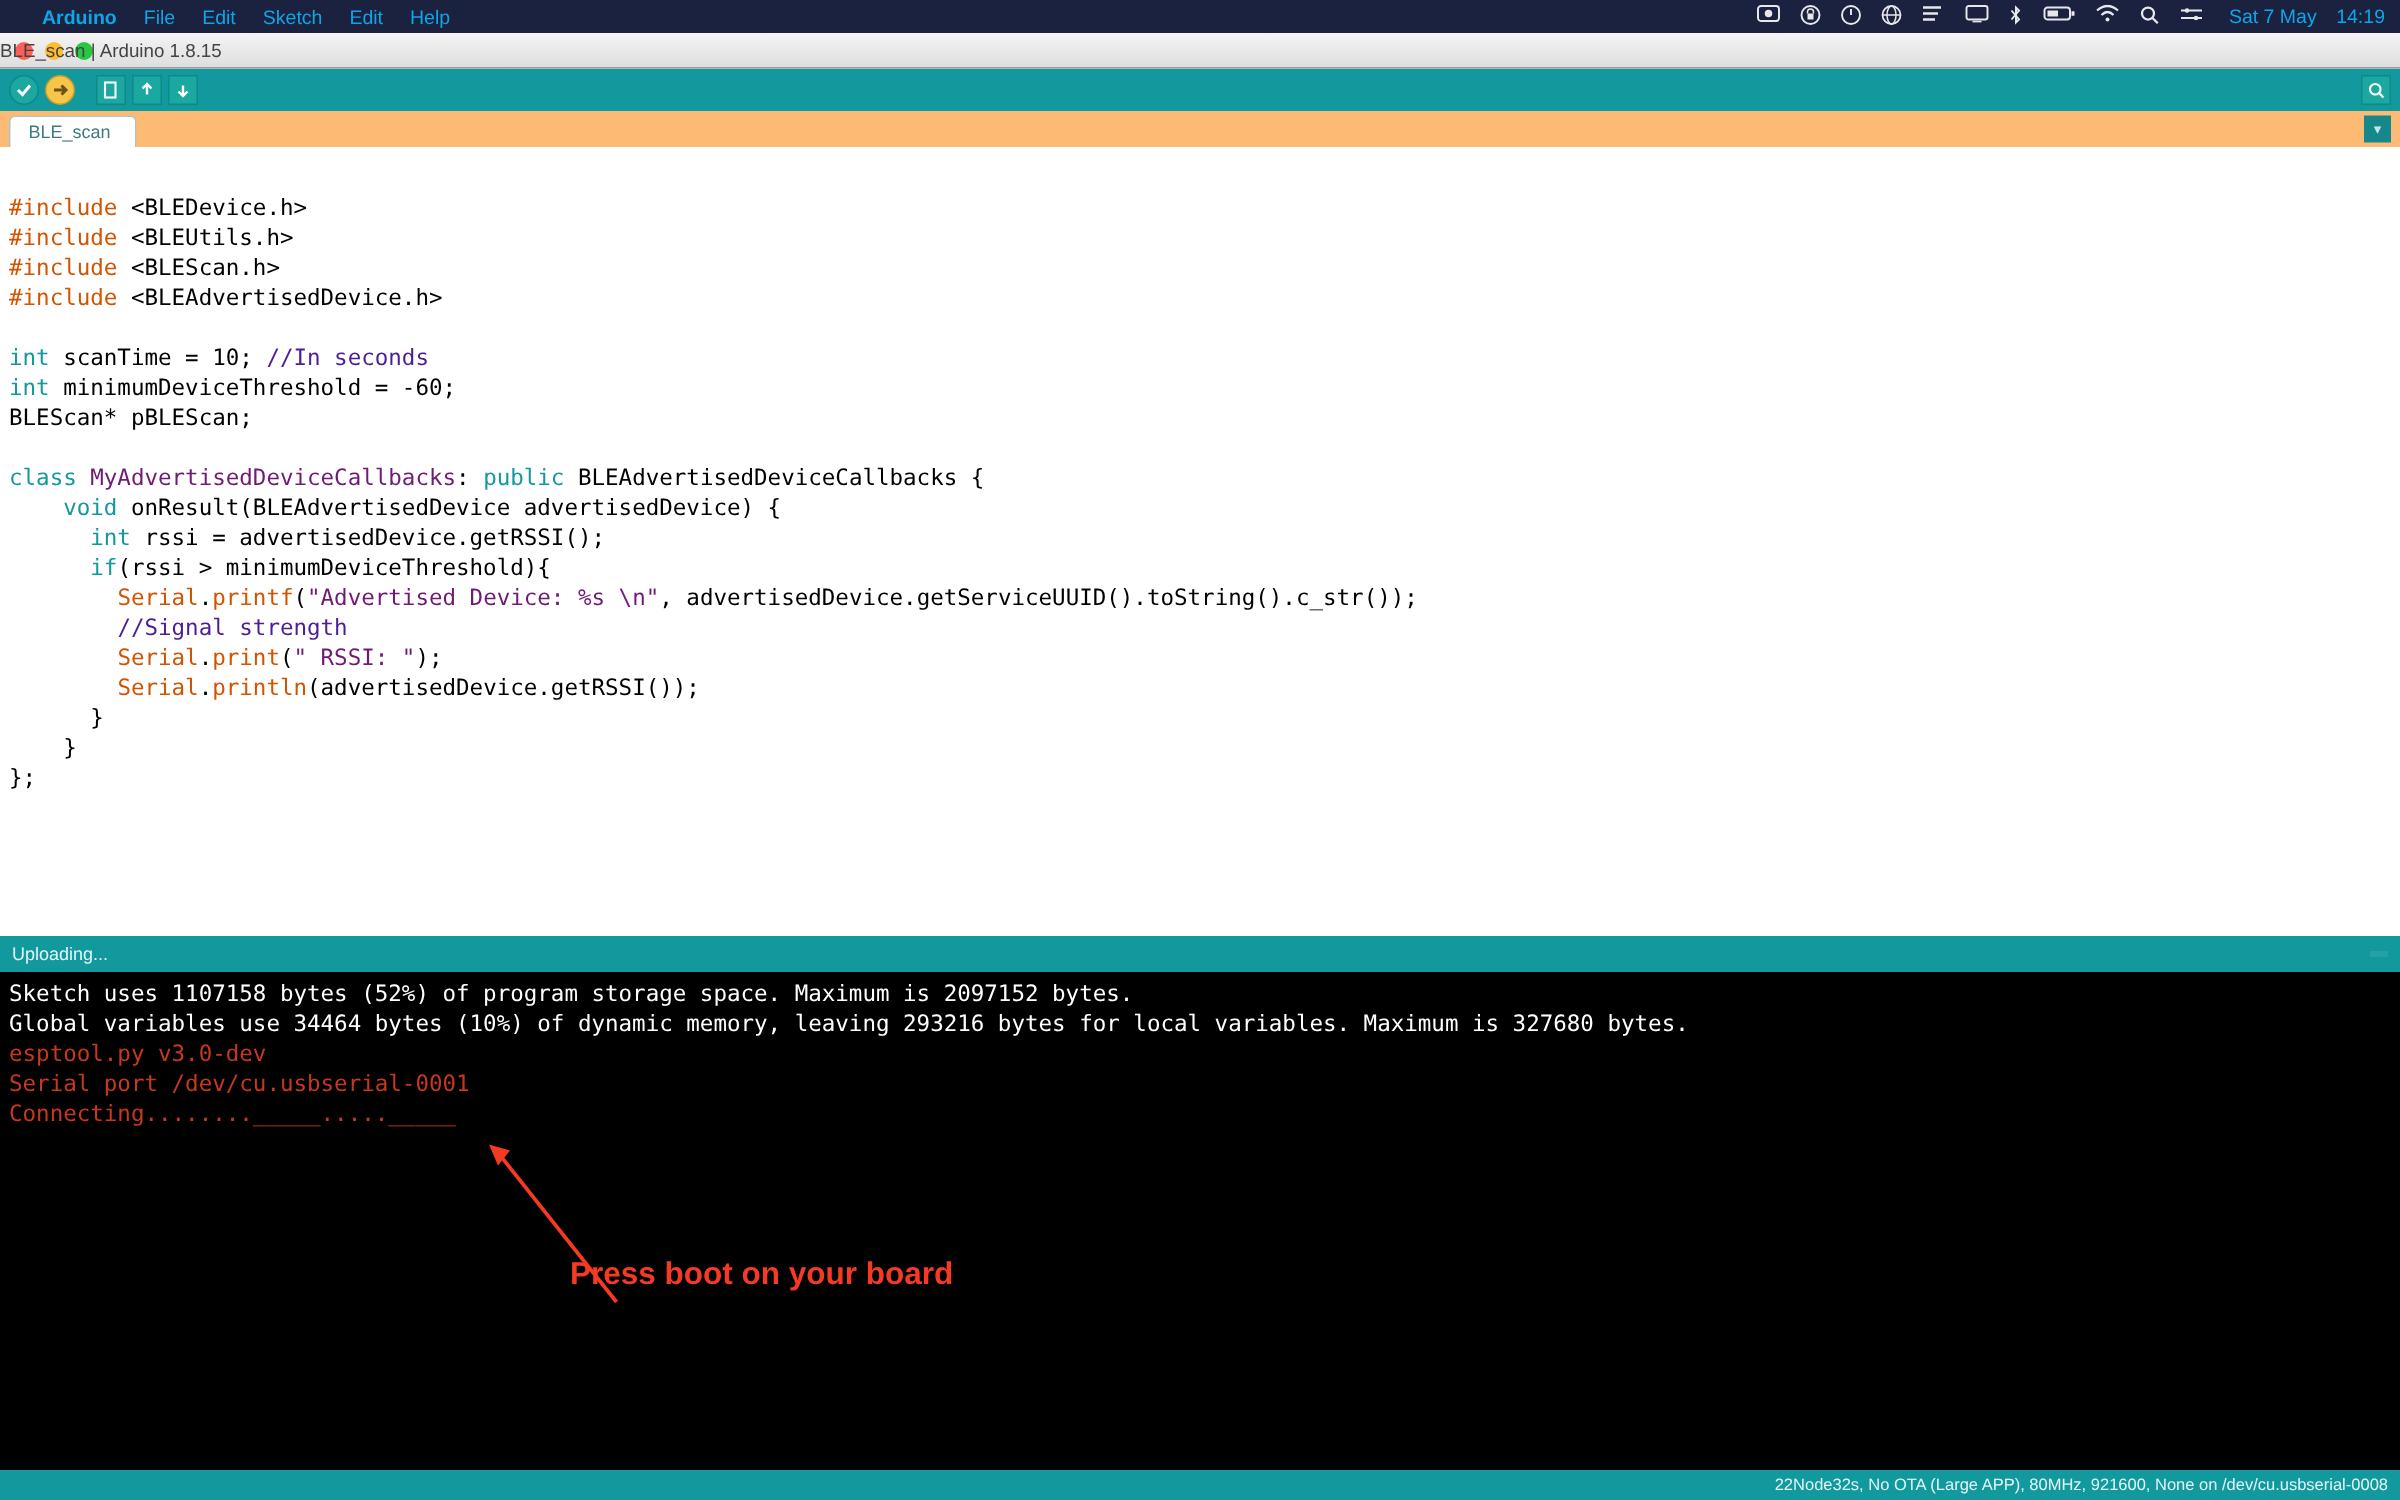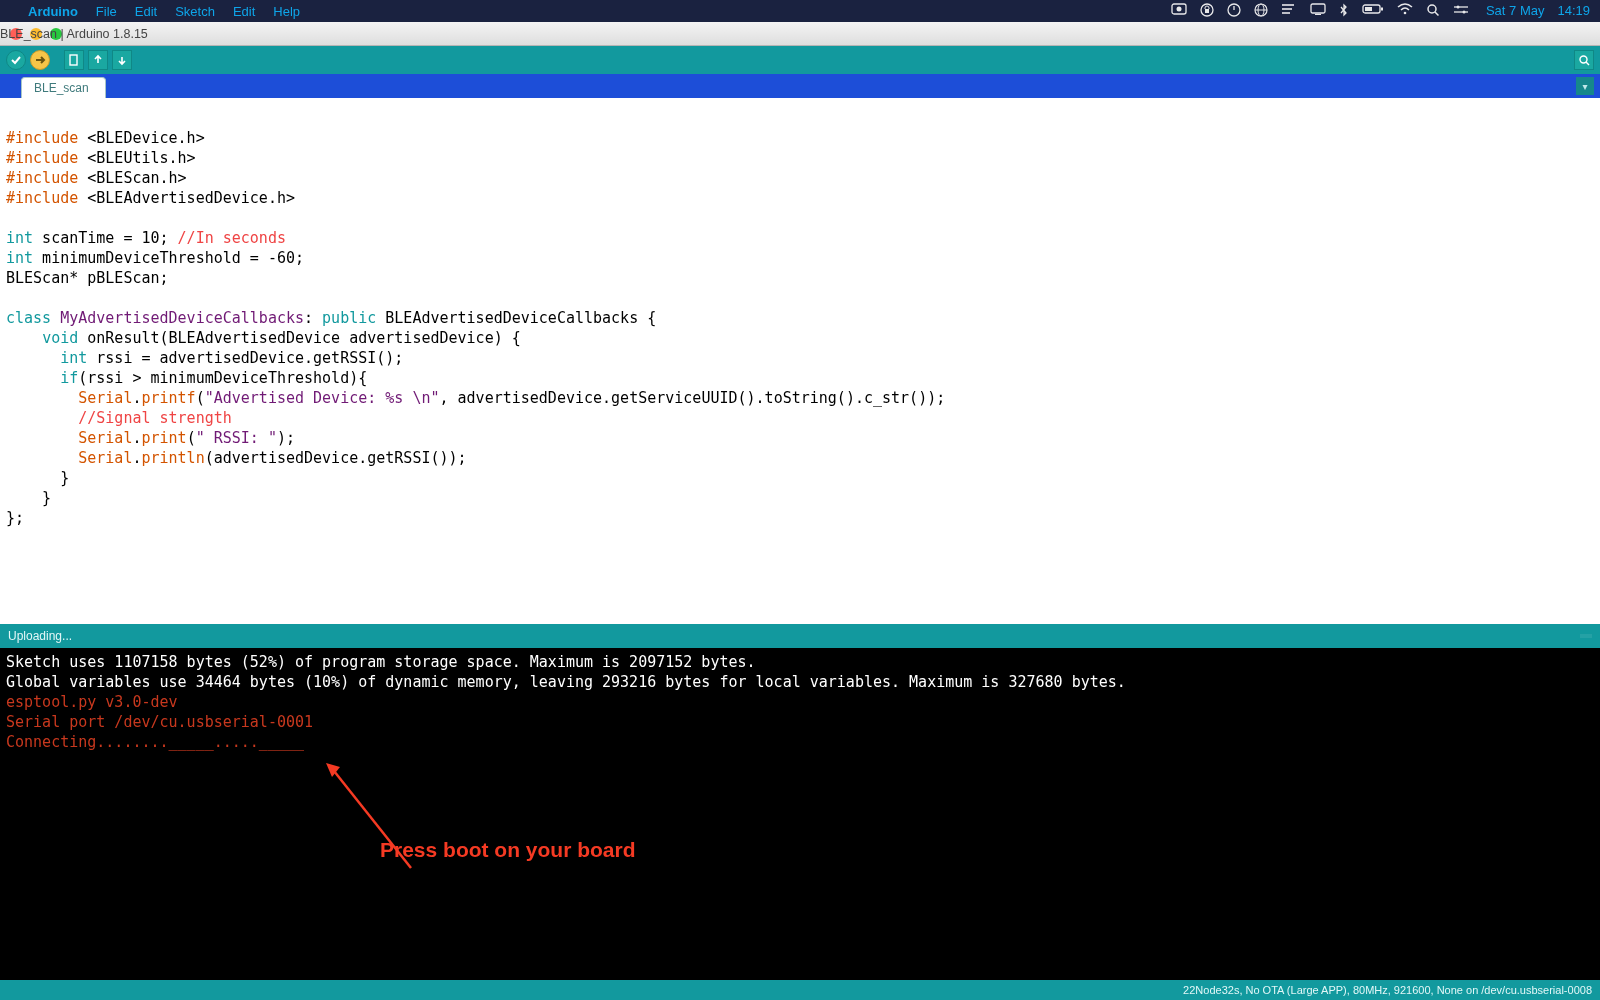--- a/index.html
+++ b/index.html
@@ -74,23 +74,23 @@
     color:#fff; font-size:12px; cursor:pointer;
   }
   .toolbar-gap { width: 6px; }
   .serial-monitor-btn {
     position:absolute; right:6px; top:4px;
     width:20px; height:20px; background:#1aa8a1; border:1px solid #0f8886;
     display:flex; align-items:center; justify-content:center; color:#fff; font-size:12px;
   }
   
   .tabbar {
-    height: 24px; background: #1d4ed8;
+    height: 24px; background: #fdba74;
     display:flex; align-items:flex-end;
-    padding-left: 21px;
+    padding-left: 6px;
     position: relative;
   }
   .tab {
     background:#fff;
     padding: 3px 16px 3px 12px;
     font-size: 12px;
     color:#3f7a7c;
     border-top-left-radius: 4px;
     border-top-right-radius: 4px;
     border: 1px solid #a8c6c6;
@@ -109,21 +109,21 @@
     font-family: Menlo, Monaco, Consolas, monospace;
     font-size: 15px;
     line-height: 20px;
     padding: 30px 6px 6px 6px;
     height: 526px;
     overflow:hidden;
     white-space: pre;
   }
   .kw  { color:#12999e; }
   .fn  { color:#d35400; }
-  .cmt { color:#ef4444; }
+  .cmt { color:#4c1d95; }
   .str { color:#701a75; }
 
   
   .status-strip {
     height: 24px;
     background:#12999e;
     color:#e2f7f7;
     font-size: 12px;
     display:flex; align-items:center;
     padding: 0 8px;

